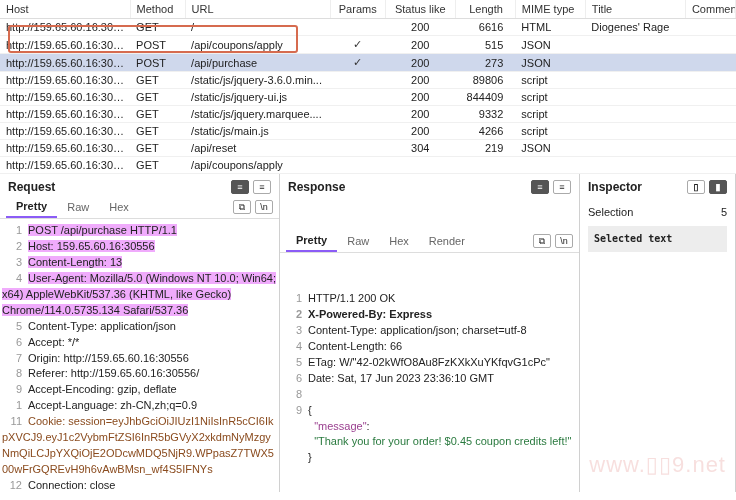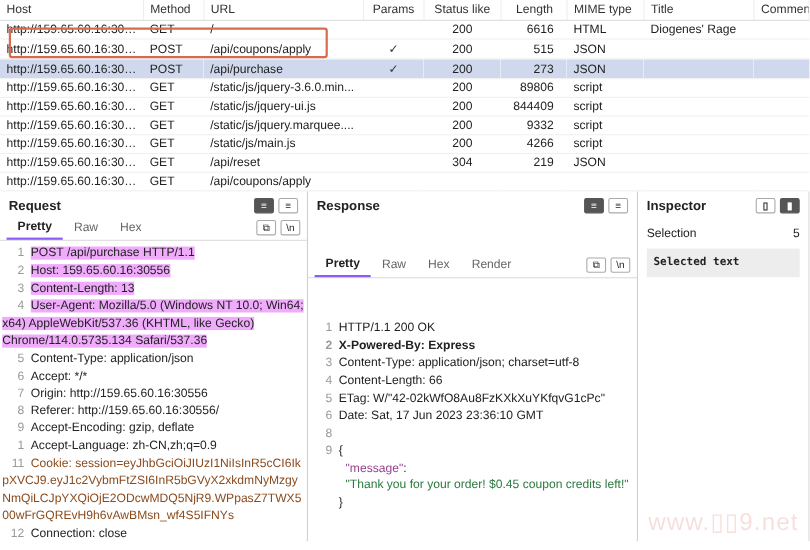--- a/index.html
+++ b/index.html
@@ -23,21 +23,21 @@
 .tab { padding: 4px 10px; font-size: 11px; color: #666; cursor: pointer; }
 .tab.active { color: #222; border-bottom: 2px solid #8b5cf6; font-weight: bold; }
 .tab-icons { margin-left: auto; display: flex; gap: 4px; }
 .code { font-family: Menlo, Consolas, monospace; font-size: 11px; padding: 4px 2px; overflow: auto; flex: 1; line-height: 1.45; }
 .ln { color: #999; display: inline-block; width: 20px; text-align: right; margin-right: 6px; user-select: none; }
 .str { color: #2a7a3f; } .key { color: #9a3f8f; } .sel-txt { background: #f0abfc; }
 .ins-body { padding: 6px 8px; font-size: 11px; }
 .ins-row { display: flex; justify-content: space-between; padding: 4px 0; }
 .ins-box { background: #ededed; padding: 6px; margin: 4px 0; font-family: Menlo, Consolas, monospace; font-size: 10px; line-height: 1.4; overflow: hidden; }
 .showmore { text-align: center; padding: 4px; color: #777; font-size: 10px; }
-.wm { position: absolute; bottom: 12px; right: 10px; font-size: 22px; color: rgba(210,80,70,0.18); font-weight: 300; letter-spacing: 1px; pointer-events: none; }
+.wm { position: absolute; bottom: 22px; right: 10px; font-size: 22px; color: rgba(210,80,70,0.18); font-weight: 300; letter-spacing: 1px; pointer-events: none; }
 </style>
 </head>
 <body>
 
 <div class="top-wrap">
 <table>
 <thead>
         <tr>
 <th class="c-host">Host</th>
 <th class="c-meth">Method</th>

